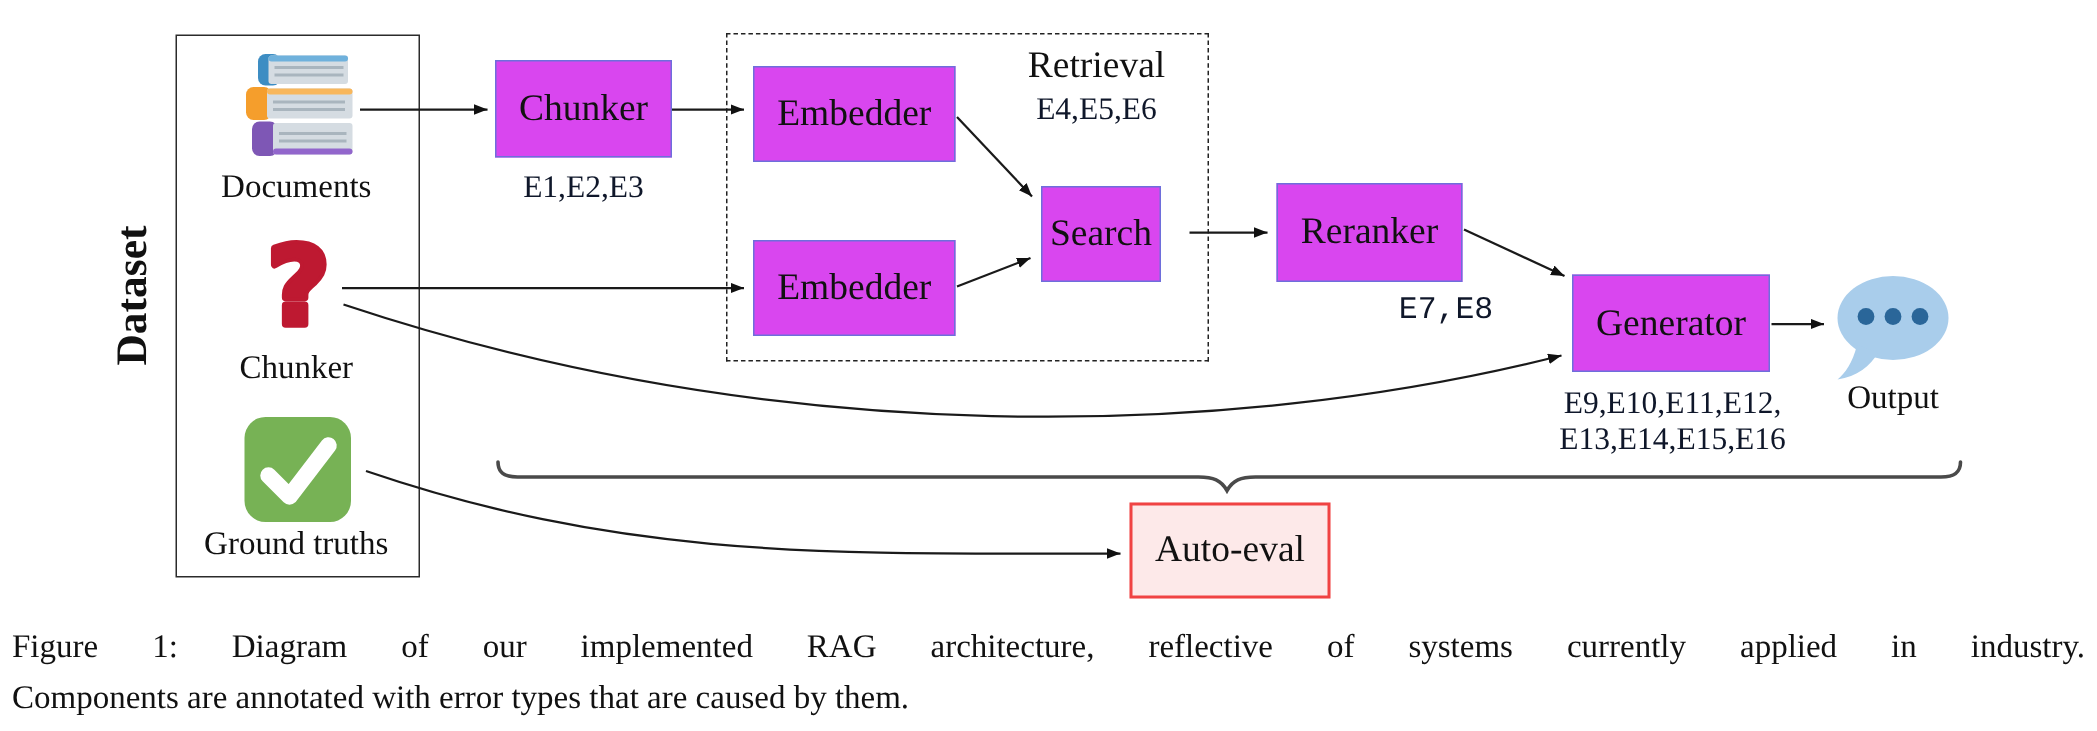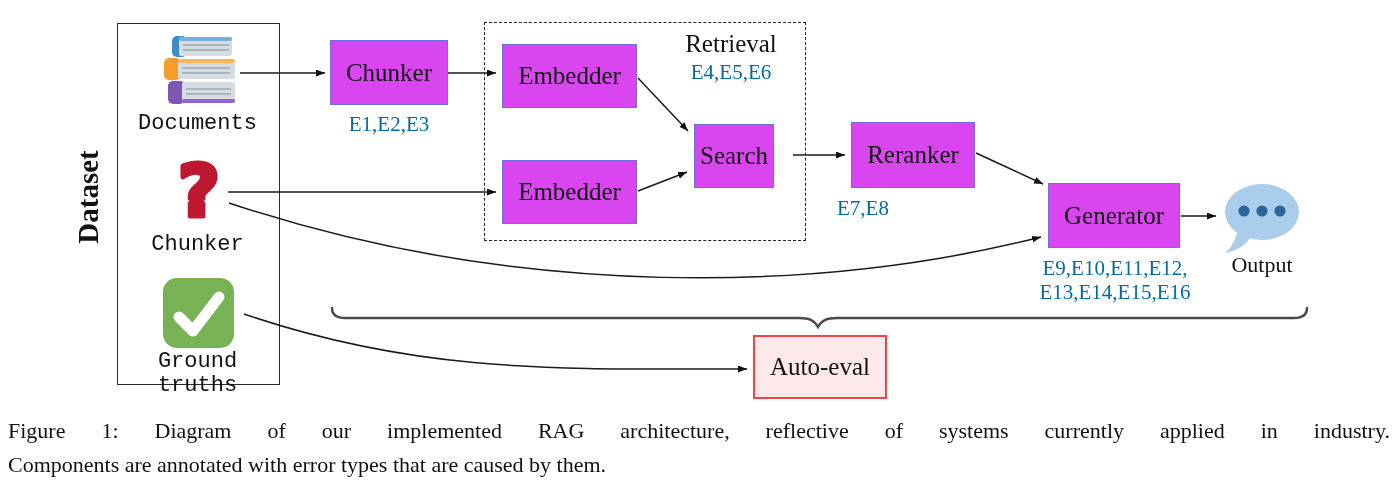--- a/index.html
+++ b/index.html
@@ -20,31 +20,31 @@
     left:117px;top:23px;width:161px;height:360px;
     border:1.6px solid #2b2b2b;background:#fff;z-index:1;
   }
   .dataset-title{
     left:18px;top:179px;width:140px;height:36px;
     font-size:29px;font-weight:bold;text-align:center;line-height:36px;
     transform:rotate(-90deg);
   }
   .ds-label{
     left:117px;width:161px;text-align:center;
-    font-size:22px;line-height:24px;z-index:2;font-family:Liberation Mono, monospace;
+    font-size:22px;line-height:24px;z-index:2;
   }
 
   
   .node{
     background:#d946ef;border:1.6px solid #6E6EDB;
     display:flex;align-items:center;justify-content:center;
     font-size:25px;z-index:2;box-sizing:border-box;
   }
   .err{
-    color:#0369a1;font-size:21px;text-align:center;line-height:24px;z-index:2;
+    color:#0f172a;font-size:21px;text-align:center;line-height:24px;z-index:2;
   }
   .retrieval-box{
     left:484px;top:22px;width:322px;height:219px;
     border:1.6px dashed #222;z-index:1;box-sizing:border-box;
   }
   .retrieval-title{
     left:660px;top:30px;width:142px;text-align:center;
     font-size:25px;line-height:28px;z-index:2;
   }
   .autoeval{
@@ -124,21 +124,21 @@
   <div class="abs node" style="left:502px;top:160px;width:135px;height:64px;">
     <span>Embedder</span>
   </div>
   <div class="abs node" style="left:694px;top:124px;width:80px;height:64px;">
     <span>Search</span>
   </div>
 
   <div class="abs node" style="left:851px;top:122px;width:124px;height:66px;">
     <span>Reranker</span>
   </div>
-  <div class="abs err" style="left:801px;top:196px;width:124px;">E7,E8</div>
+  <div class="abs err" style="left:902px;top:196px;width:124px;font-family:Liberation Mono, monospace;">E7,E8</div>
 
   <div class="abs node" style="left:1048px;top:183px;width:132px;height:65px;">
     <span>Generator</span>
   </div>
   <div class="abs err" style="left:1024px;top:256px;width:182px;">E9,E10,E11,E12,</div>
   <div class="abs err" style="left:1024px;top:280px;width:182px;">E13,E14,E15,E16</div>
 
   <svg class="abs" style="left:1222px;top:184px;z-index:2;" width="82" height="70" viewBox="0 0 82 70">
     <ellipse cx="40" cy="28" rx="37" ry="28" fill="#A9CDEB"></ellipse>
     <path d="M16,46 C13,58 8,65 3,69 C16,67 25,60 30,51 Z" fill="#A9CDEB"></path>

